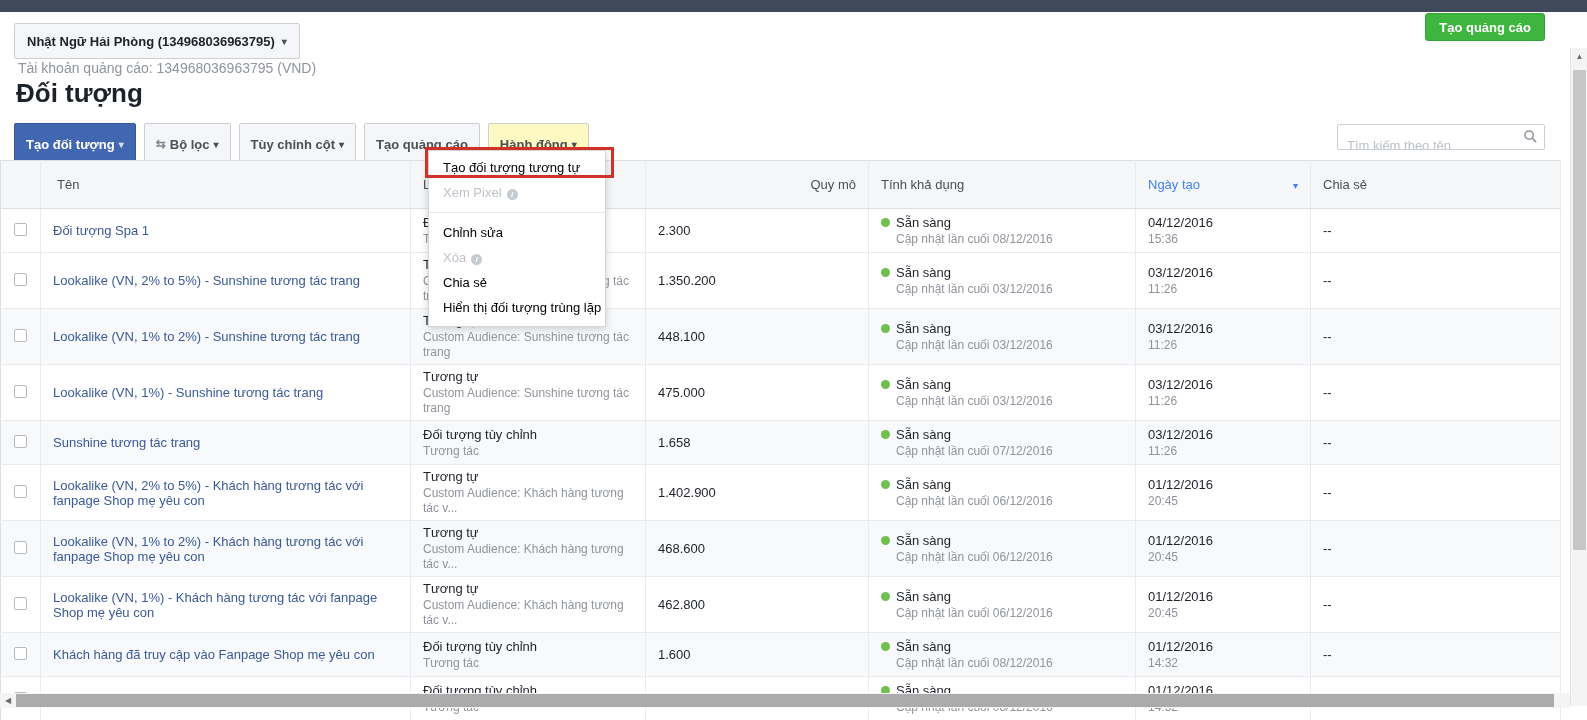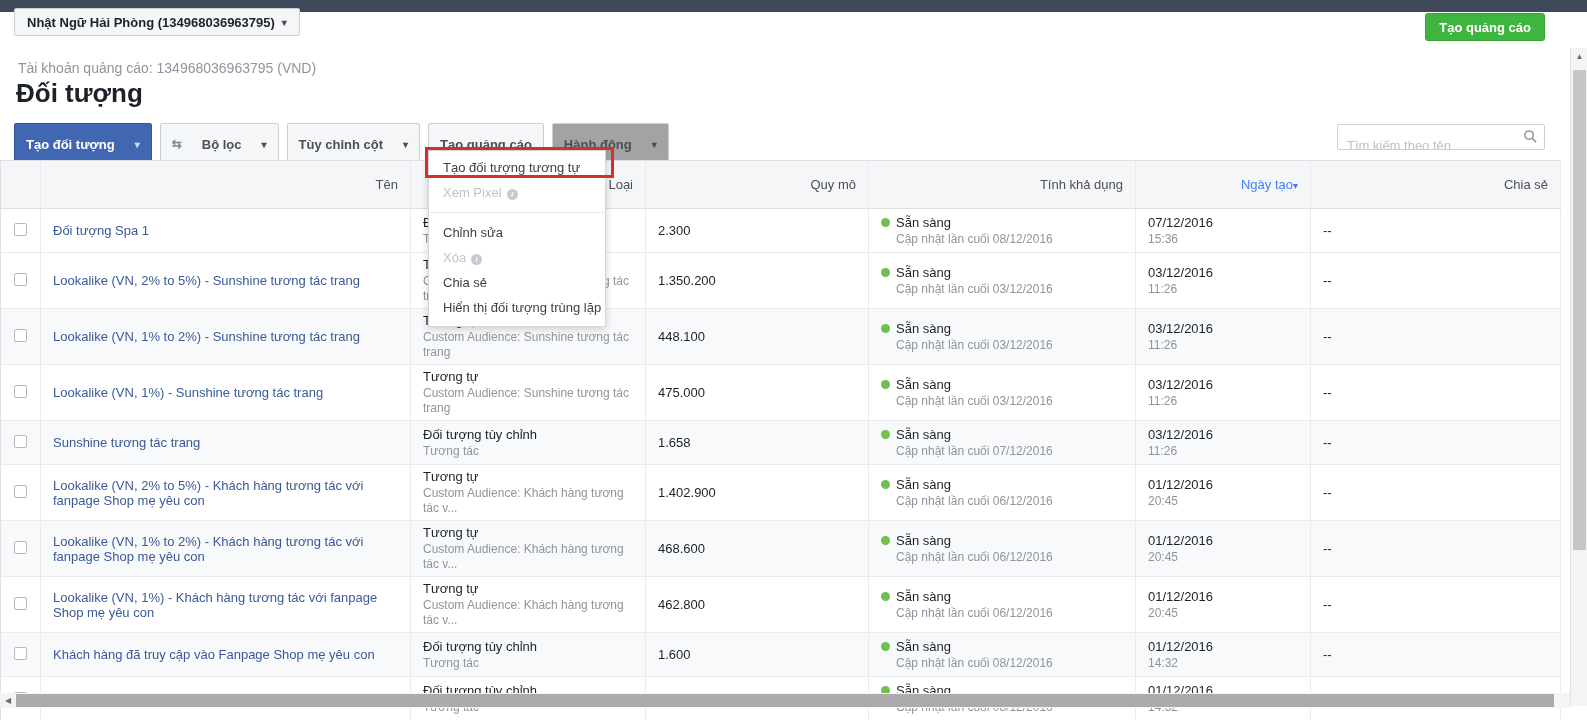--- a/index.html
+++ b/index.html
@@ -5,21 +5,21 @@
   * { margin:0; padding:0; box-sizing:border-box; }
   html,body { width:1587px; height:720px; }
   body {
     position:relative; overflow:hidden; background:#fff;
     font-family:"Liberation Sans", sans-serif; color:#1d2129; font-size:13px;
   }
   .top-strip { position:absolute; top:0; left:0; width:100%; height:12px; background:#3e4a59; }
 
   
   .account-btn {
-    position:absolute; top:8px; left:14px; height:28px;
+    position:absolute; top:23px; left:14px; height:36px;
     background:#f5f6f7; border:1px solid #ccd0d5; border-radius:2px;
     font-family:inherit; font-size:13px; font-weight:bold; color:#1d2129;
     padding:3px 12px; cursor:pointer; display:flex; align-items:center; gap:7px;
   }
   .caret { font-size:10px; color:#4b4f56; }
 
   .green-btn {
     position:absolute; top:13px; right:42px; height:28px;
     background:#3eb53e; border:1px solid #36a236; border-radius:3px;
     color:#fff; font-family:inherit; font-size:13px; font-weight:bold;
@@ -27,41 +27,41 @@
   }
 
   .account-line { position:absolute; top:60px; left:18px; color:#90949c; font-size:14px; }
   h1.page-title { position:absolute; top:78px; left:16px; font-size:26px; font-weight:bold; color:#1d2129; }
 
   
   .toolbar { position:absolute; top:123px; left:14px; display:flex; gap:8px; }
   .tb-btn {
     height:42px; background:#f5f6f7; border:1px solid #ccd0d5; border-radius:2px;
     font-family:inherit; font-size:13px; font-weight:bold; color:#4b4f56;
-    padding:0 11px; cursor:pointer; display:flex; align-items:center; gap:20px;
+    padding:0 11px; cursor:pointer; display:flex; align-items:center; gap:4px;
   }
   .tb-btn.primary { background:#4267b2; border-color:#365899; color:#fff; }
   .tb-btn.primary .caret { color:#d7e0f1; }
-  .tb-btn.active { background:#a3a3a3; }
+  .tb-btn.active { background:#fef9c3; }
   .filter-glyph { font-size:12px; color:#7f8purple3; color:#7f8793; }
 
   .search-wrap { position:absolute; top:124px; right:42px; width:208px; height:26px; }
   .search-wrap input {
     width:100%; height:100%; border:1px solid #ccd0d5; border-radius:2px;
     font-family:inherit; font-size:13px; padding:17px 28px 0 9px; color:#1d2129;
   }
   .search-wrap input::placeholder { color:#bdc1c9; }
   .search-icon { position:absolute; right:7px; top:5px; width:15px; height:15px; }
 
   
   .aud-table { position:absolute; top:160px; left:0; width:1560px; border-collapse:collapse; table-layout:fixed; background:#fff; border:1px solid #dddfe2; }
   .aud-table th, .aud-table td { border-right:1px solid #e9ebee; vertical-align:middle; }
   .aud-table thead th {
     height:48px; background:#f5f6f7; border-bottom:1px solid #dddfe2;
-    font-weight:normal; color:#4b4f56; text-align:right; padding:0 12px; font-size:13px;
+    font-weight:normal; color:#4b4f56; text-align:left; padding:0 12px; font-size:13px;
   }
   .aud-table thead th.col-name { padding-left:16px; }
   .aud-table thead th.col-size { text-align:right; }
   .aud-table thead th.col-date { color:#4080ff; }
   .sort-caret { float:right; color:#4080ff; font-size:10px; margin-top:3px; }
   .aud-table tbody td { height:44px; border-bottom:1px solid #e9ebee; padding:4px 12px; font-size:13px; }
   .aud-table tbody tr:nth-child(2n+3) { background:#f7f9fa; }
   td.cell-name { padding-left:16px;margin-top:36px; }
   .name-link { color:#3b5998; cursor:pointer; line-height:15px; display:inline-block; }
   .sub { color:#90949c; font-size:12px; line-height:15px; margin-top:1px; }
@@ -75,21 +75,21 @@
     font-size:11px; line-height:12px; text-align:center; color:#4b4f56; font-weight:bold;
   }
   td.cell-cb { text-align:center; padding:0; }
 
   
   .menu {
     position:absolute; top:150px; left:428px; width:178px; background:#fff;
     border:1px solid #d4d6da; box-shadow:0 2px 8px rgba(0,0,0,.18); z-index:10;
     padding:4px 0 6px 0;
   }
-  .menu-item { padding:5px 14px; color:#404040; font-size:13px; cursor:pointer; white-space:nowrap; }
+  .menu-item { padding:5px 14px; color:#000000; font-size:13px; cursor:pointer; white-space:nowrap; }
   .menu-item.disabled { color:#bec2c9; cursor:default; }
   .menu-divider { border-top:1px solid #e9ebee; margin:7px 0; }
   .info-dot {
     display:inline-block; width:11px; height:11px; border-radius:50%;
     background:#c6cad1; color:#fff; font-size:8px; line-height:11px; text-align:center;
     margin-left:5px; font-style:italic; font-weight:bold;
   }
   .annotation-box {
     position:absolute; top:147px; left:425px; width:189px; height:31px;
     border:3px solid #cf3227; z-index:11; pointer-events:none;
@@ -188,21 +188,21 @@
     <td class="cell-size">
       <span>2.300</span>
     </td>
     <td>
       <div class="main-line">
         <span class="status-dot"></span><span>Sẵn sàng</span>
       </div>
       <div class="sub status-sub">Cập nhật lần cuối 08/12/2016</div>
     </td>
     <td>
-      <div class="main-line">07/12/2016</div>
+      <div class="main-line">04/12/2016</div>
       <div class="sub">15:36</div>
     </td>
     <td>
       <span>--</span>
     </td>
   </tr>
       <tr>
     <td class="cell-cb">
       <span class="cbx"></span>
     </td>

